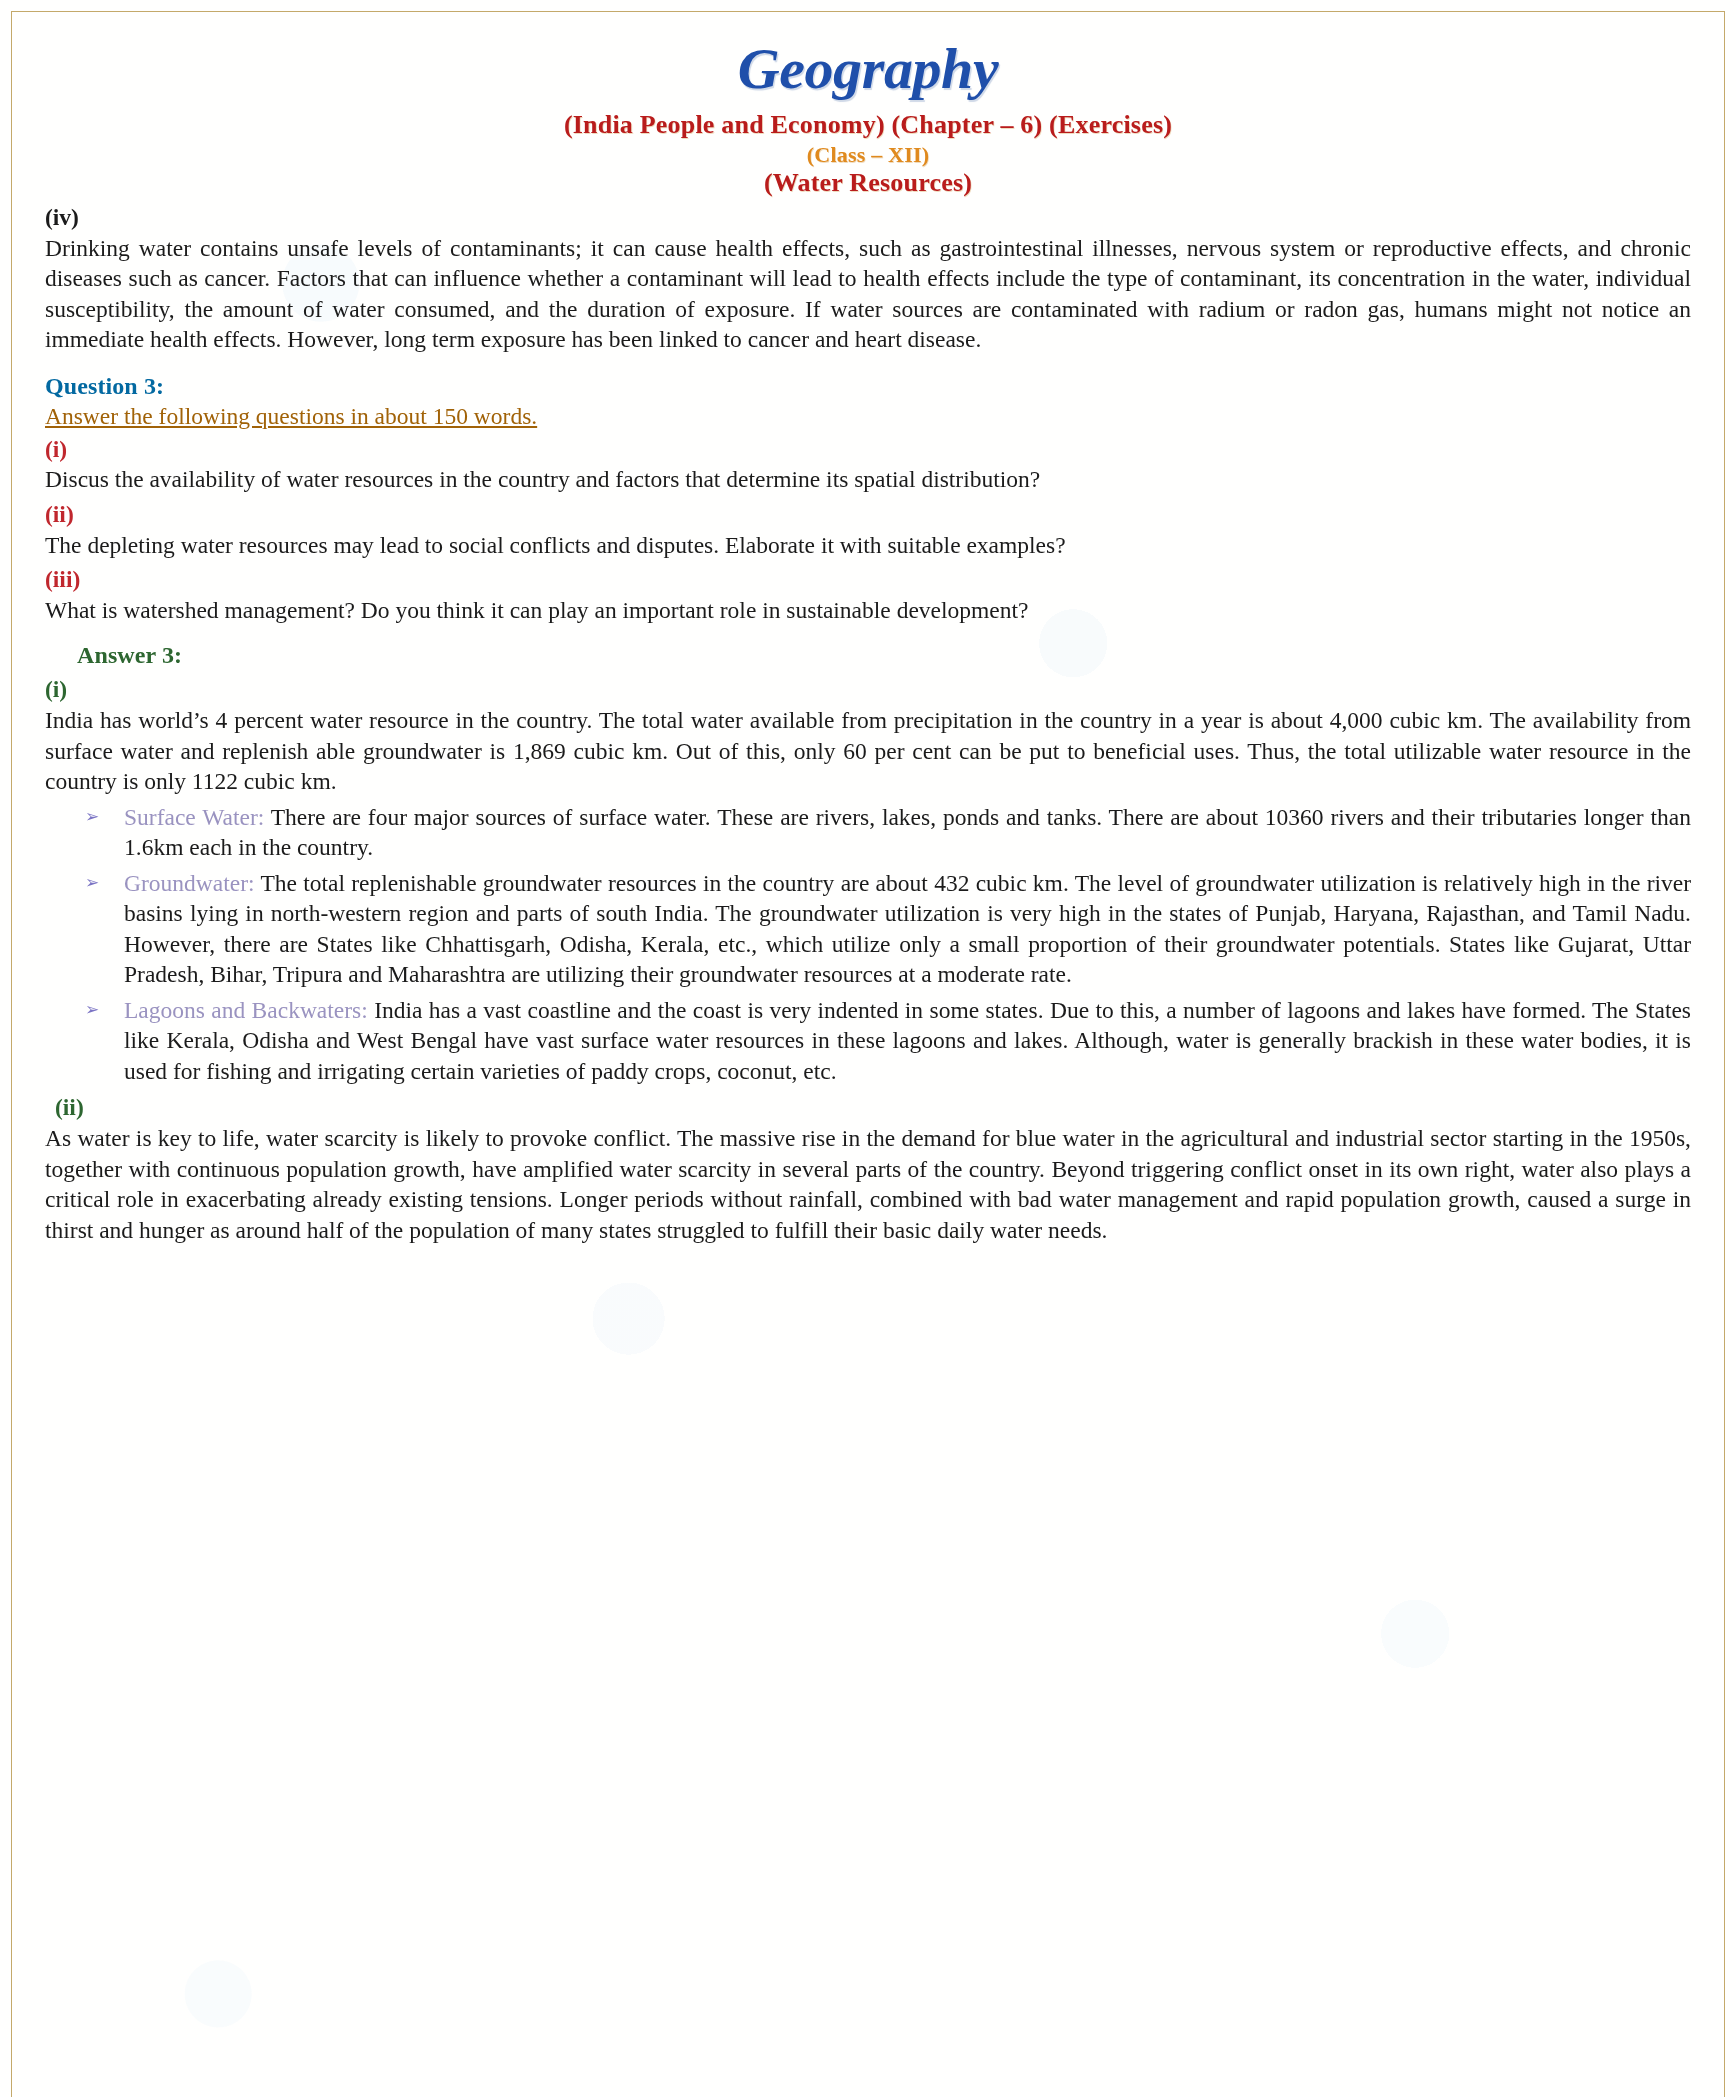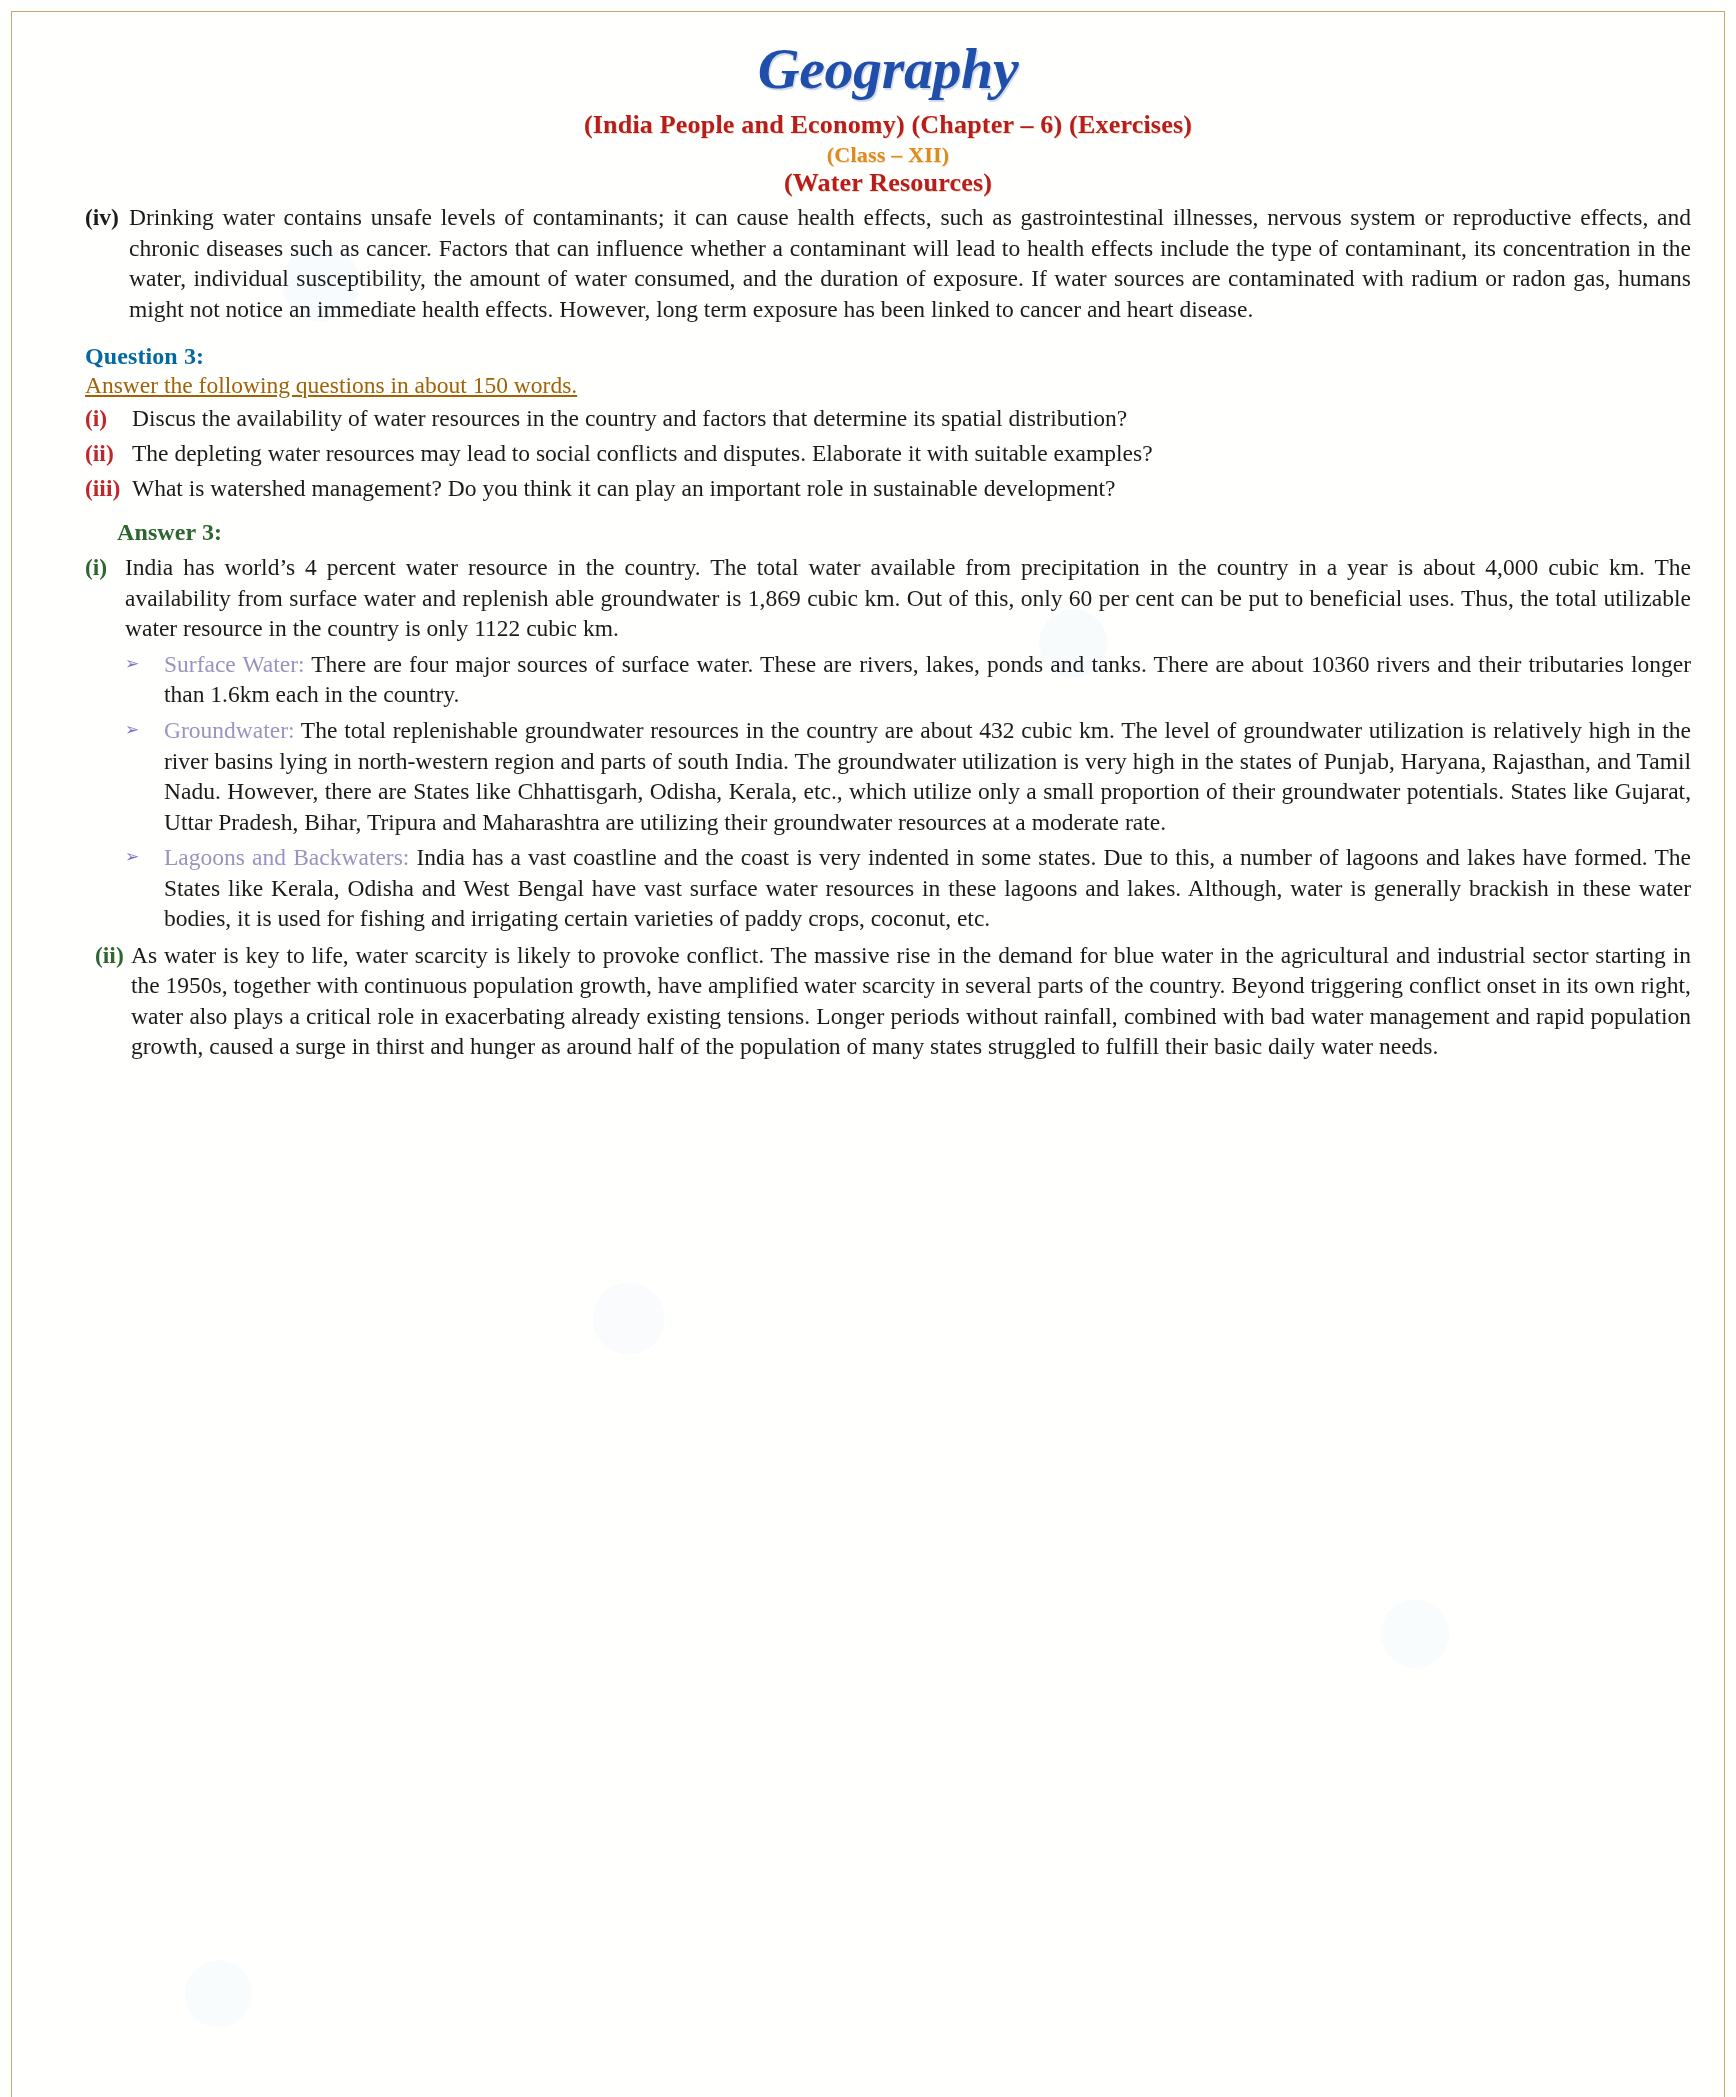--- a/index.html
+++ b/index.html
@@ -47,21 +47,20 @@
       radial-gradient(circle at 62% 28%, rgba(205,228,244,.45) 0 34px, rgba(255,255,255,0) 34px),
       radial-gradient(circle at 36% 58%, rgba(205,228,244,.40) 0 36px, rgba(255,255,255,0) 36px),
       radial-gradient(circle at 82% 72%, rgba(205,228,244,.42) 0 34px, rgba(255,255,255,0) 34px),
       radial-gradient(circle at 12% 88%, rgba(205,228,244,.38) 0 33px, rgba(255,255,255,0) 34px);
   }
 
   .content {
     position: relative;
     z-index: 2;
     padding: 32px 45px 0 45px;
-    margin-left: 40px;
   }
 
   
   .doc-title {
     text-align: center;
     font-family: "Liberation Serif", "DejaVu Serif", serif;
     font-style: italic;
     font-weight: 700;
     font-size: 58px;
     line-height: 1.05;
@@ -86,20 +85,21 @@
     margin-top: 1.7px;
   }
 
   
   .body-text {
     font-size: 23.5px;
     line-height: 1.30;
     color: #1b1b1b;
     text-align: justify;
     font-family: "Liberation Serif", "DejaVu Serif", serif;
+    flex-direction: column;
   }
 
   
   .hang {
     display: flex;
     align-items: flex-start;
     margin-top: 3.4px;
   }
   .hang > .marker {
     flex: 0 0 auto;

